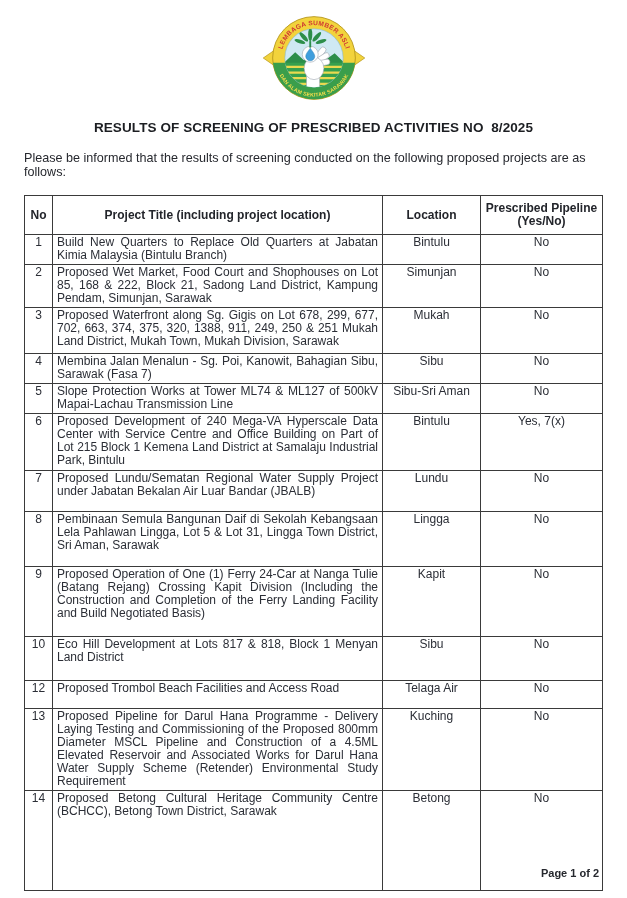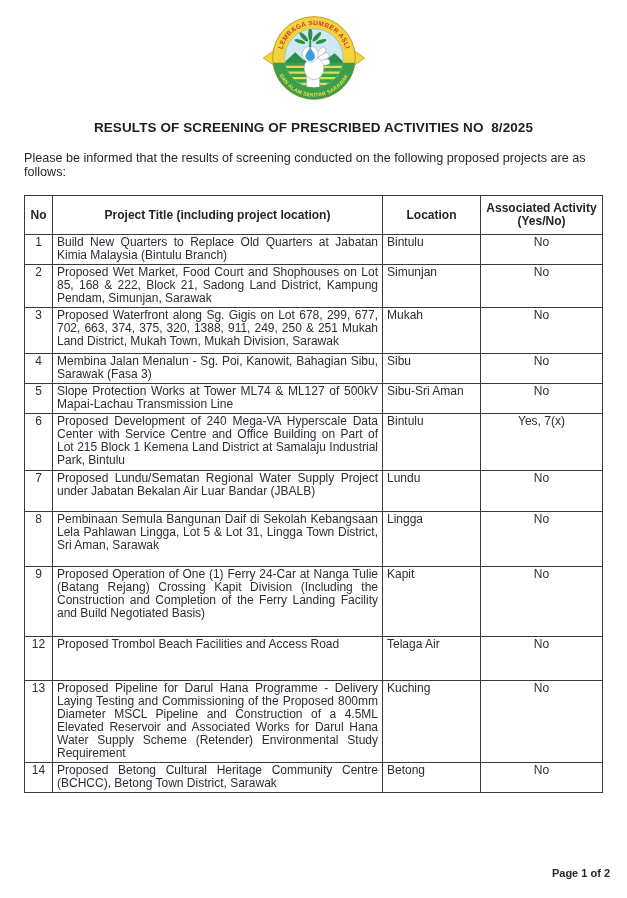--- a/index.html
+++ b/index.html
@@ -54,21 +54,21 @@
     height: 39px;
     padding: 2px 4px;
     color: #23252b;
   }
   table.screening td {
     vertical-align: top;
     padding: 1px 4px 2px;
   }
   td.cell-no  { text-align: center; }
   td.cell-title { text-align: justify; padding-left: 6px; padding-right: 5px; }
-  td.cell-loc { text-align: left; }
+  td.cell-loc { text-align: center; }
   td.cell-pa  { text-align: center; }
 
   
   tbody tr:nth-child(1)  { height: 28px; }
   tbody tr:nth-child(2)  { height: 39px; }
   tbody tr:nth-child(3)  { height: 46px; }
   tbody tr:nth-child(4)  { height: 27px; }
   tbody tr:nth-child(5)  { height: 28px; }
   tbody tr:nth-child(6)  { height: 57px; }
   tbody tr:nth-child(7)  { height: 41px; }
@@ -76,21 +76,21 @@
   tbody tr:nth-child(9)  { height: 70px; }
   tbody tr:nth-child(10) { height: 44px; }
   tbody tr:nth-child(11) { height: 28px; }
   tbody tr:nth-child(12) { height: 30px; }
   tbody tr:nth-child(13) { height: 100px; }
   tbody tr:nth-child(14) { height: 35px; }
 
   .page-footer {
     position: absolute;
     top: 867px;
-    right: 17px;
+    right: 28px;
     font-size: 11px;
     font-weight: bold;
     color: #26282e;
   }
 </style>
 </head>
 <body>
 
 <div class="logo-wrap">
   <svg viewBox="0 0 120 100" aria-hidden="true">
@@ -153,21 +153,21 @@
     <col class="c-no">
       <col class="c-title">
       <col class="c-loc">
       <col class="c-pa">
   </colgroup>
   <thead>
     <tr>
       <th>No</th>
       <th>Project Title (including project location)</th>
       <th>Location</th>
-      <th>Associated Activity (Yes/No)</th>
+      <th>Prescribed Pipeline (Yes/No)</th>
     </tr>
   </thead>
   <tbody>
       <tr>
     <td class="cell-no">1</td>
     <td class="cell-title">Build New Quarters to Replace Old Quarters at Jabatan Kimia Malaysia (Bintulu Branch)</td>
     <td class="cell-loc">Bintulu</td>
     <td class="cell-pa">No</td>
   </tr>
       <tr>
@@ -177,21 +177,21 @@
     <td class="cell-pa">No</td>
   </tr>
       <tr>
     <td class="cell-no">3</td>
     <td class="cell-title">Proposed Waterfront along Sg. Gigis on Lot 678, 299, 677, 702, 663, 374, 375, 320, 1388, 911, 249, 250 &amp; 251 Mukah Land District, Mukah Town, Mukah Division, Sarawak</td>
     <td class="cell-loc">Mukah</td>
     <td class="cell-pa">No</td>
   </tr>
       <tr>
     <td class="cell-no">4</td>
-    <td class="cell-title">Membina Jalan Menalun - Sg. Poi, Kanowit, Bahagian Sibu, Sarawak (Fasa 3)</td>
+    <td class="cell-title">Membina Jalan Menalun - Sg. Poi, Kanowit, Bahagian Sibu, Sarawak (Fasa 7)</td>
     <td class="cell-loc">Sibu</td>
     <td class="cell-pa">No</td>
   </tr>
       <tr>
     <td class="cell-no">5</td>
     <td class="cell-title">Slope Protection Works at Tower ML74 &amp; ML127 of 500kV Mapai-Lachau Transmission Line</td>
     <td class="cell-loc">Sibu-Sri Aman</td>
     <td class="cell-pa">No</td>
   </tr>
       <tr>
@@ -212,20 +212,26 @@
     <td class="cell-loc">Lingga</td>
     <td class="cell-pa">No</td>
   </tr>
       <tr>
     <td class="cell-no">9</td>
     <td class="cell-title">Proposed Operation of One (1) Ferry 24-Car at Nanga Tulie (Batang Rejang) Crossing Kapit Division (Including the Construction and Completion of the Ferry Landing Facility and Build Negotiated Basis)</td>
     <td class="cell-loc">Kapit</td>
     <td class="cell-pa">No</td>
   </tr>
       <tr>
+    <td class="cell-no">10</td>
+    <td class="cell-title">Eco Hill Development at Lots 817 &amp; 818, Block 1 Menyan Land District</td>
+    <td class="cell-loc">Sibu</td>
+    <td class="cell-pa">No</td>
+  </tr>
+      <tr>
     <td class="cell-no">12</td>
     <td class="cell-title">Proposed Trombol Beach Facilities and Access Road</td>
     <td class="cell-loc">Telaga Air</td>
     <td class="cell-pa">No</td>
   </tr>
       <tr>
     <td class="cell-no">13</td>
     <td class="cell-title">Proposed Pipeline for Darul Hana Programme - Delivery Laying Testing and Commissioning of the Proposed 800mm Diameter MSCL Pipeline and Construction of a 4.5ML Elevated Reservoir and Associated Works for Darul Hana Water Supply Scheme (Retender) Environmental Study Requirement</td>
     <td class="cell-loc">Kuching</td>
     <td class="cell-pa">No</td>

